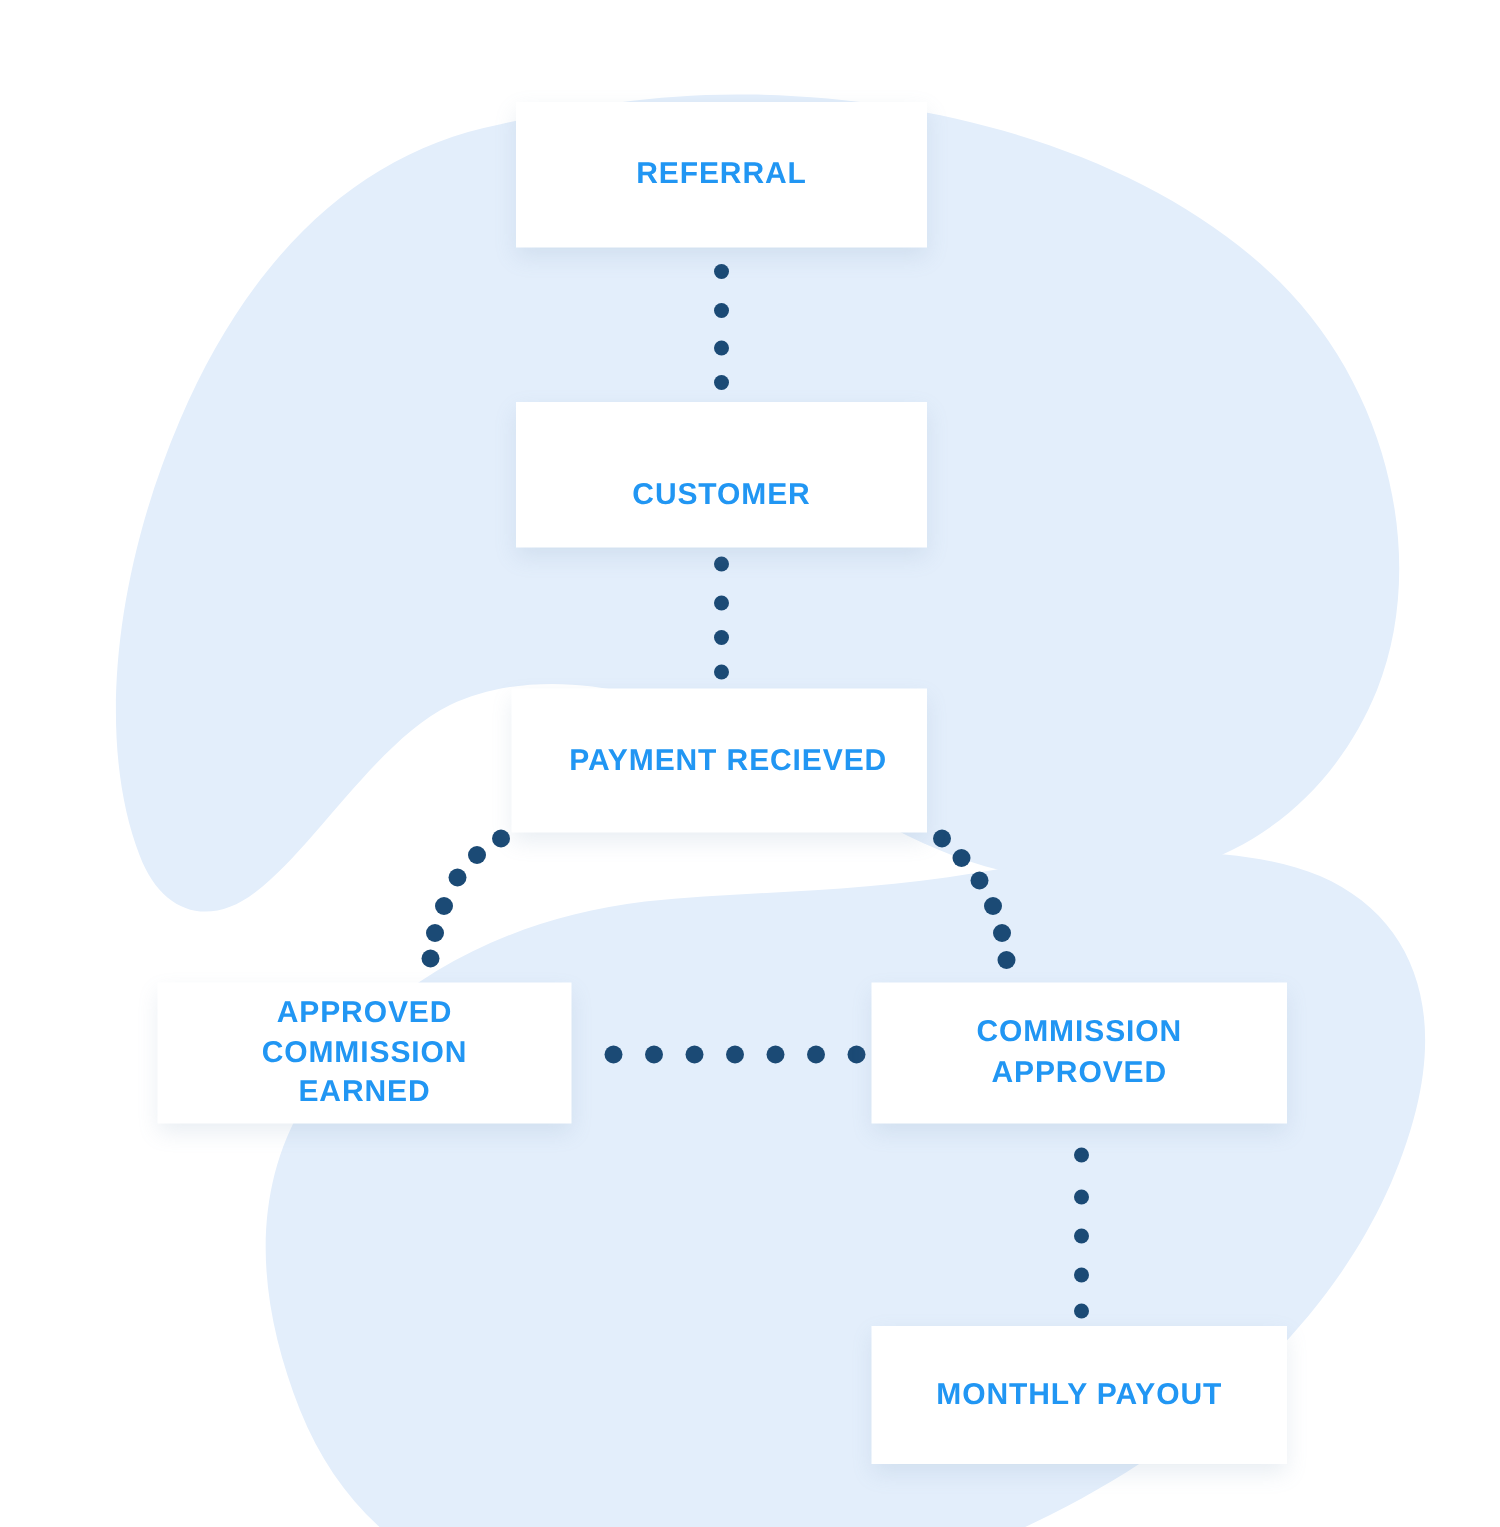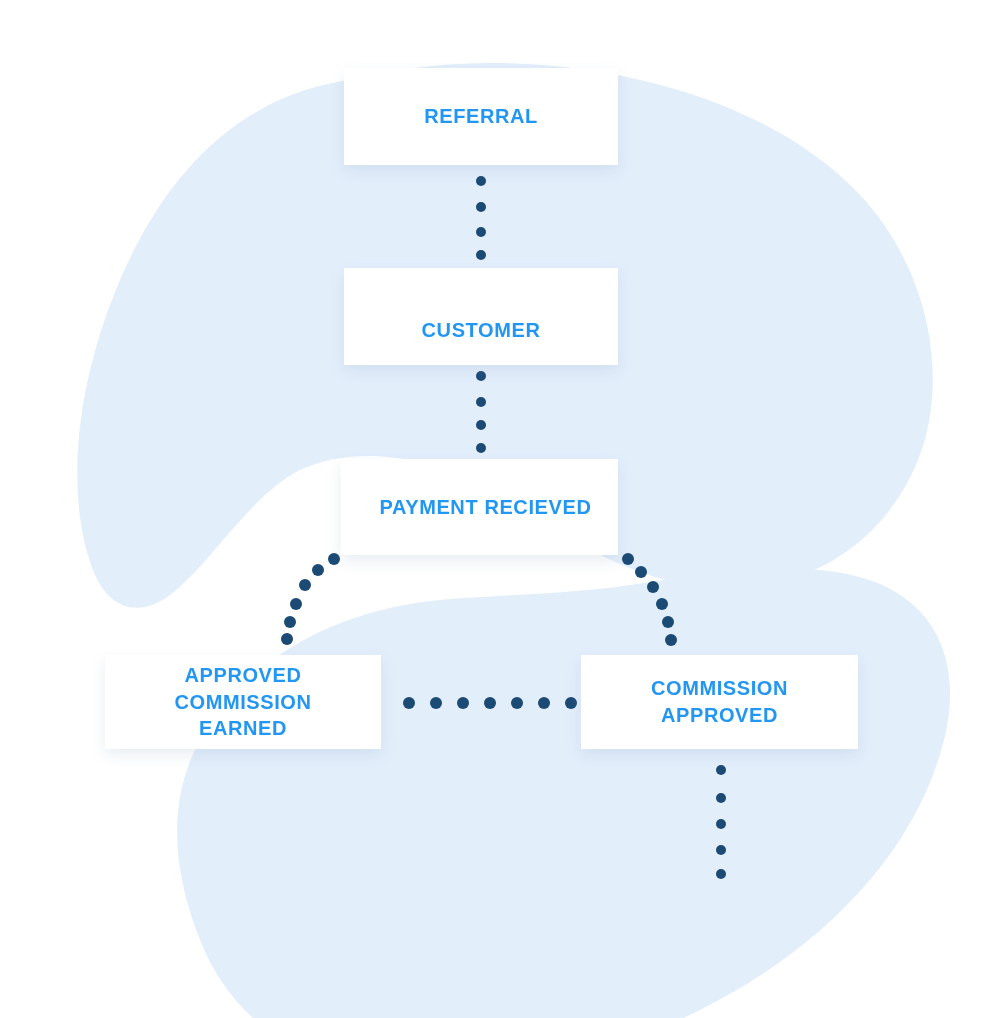--- a/index.html
+++ b/index.html
@@ -146,15 +146,18 @@
         <span class="node-label" style="color: rgb(33, 150, 243); margin-left: 12px;">PAYMENT RECIEVED</span>
       </div>
       <div class="node" style="left: 105px; top: 655px; width: 276px; height: 94px; background: rgb(255, 255, 255);">
         <span class="node-label" style="color: rgb(33, 150, 243);">APPROVED
 COMMISSION EARNED</span>
       </div>
       <div class="node" style="left: 581px; top: 655px; width: 277px; height: 94px; background: rgb(255, 255, 255);">
         <span class="node-label" style="color: rgb(33, 150, 243);">COMMISSION
 APPROVED</span>
       </div>
+      <div class="node" style="left: 581px; top: 884px; width: 277px; height: 92px; background: rgb(255, 255, 255);">
+        <span class="node-label" style="color: rgb(33, 150, 243);">MONTHLY PAYOUT</span>
+      </div>
     </div>
 
 </div>
 
 </body></html>

